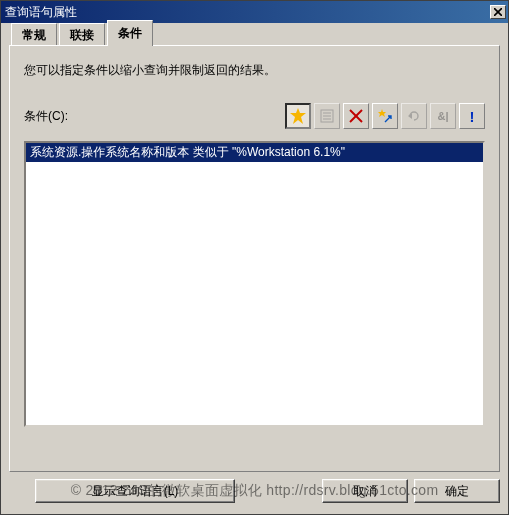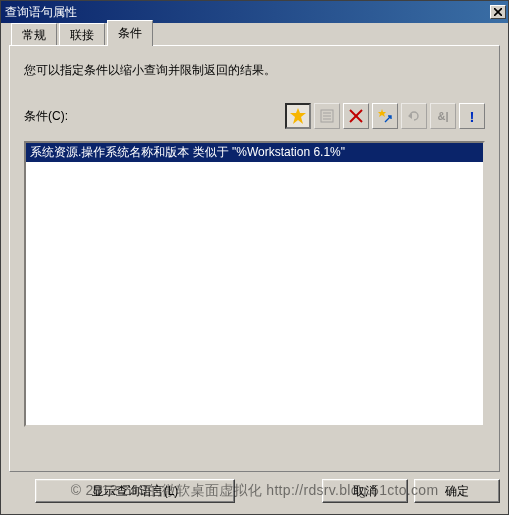--- a/index.html
+++ b/index.html
@@ -63,20 +63,21 @@
     padding: 3px 10px 3px 10px;
     border: 1px solid #808080;
     border-top: 1px solid #fff;
     border-left: 1px solid #fff;
     border-bottom: none;
     background: #d4d0c8;
     margin-right: 2px;
     position: relative;
     top: 1px;
     cursor: pointer;
+    font-weight: bold;
   }
   .tab.active {
     background: #d4d0c8;
     z-index: 2;
     padding-top: 4px;
     padding-bottom: 4px;
     top: 1px;
   }
   .tab.inactive {
     top: 2px;

